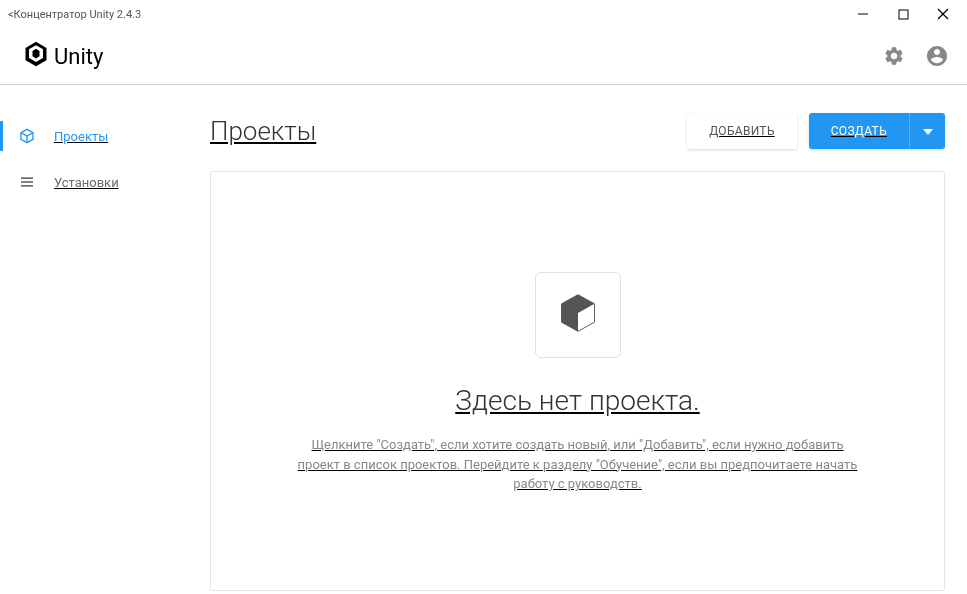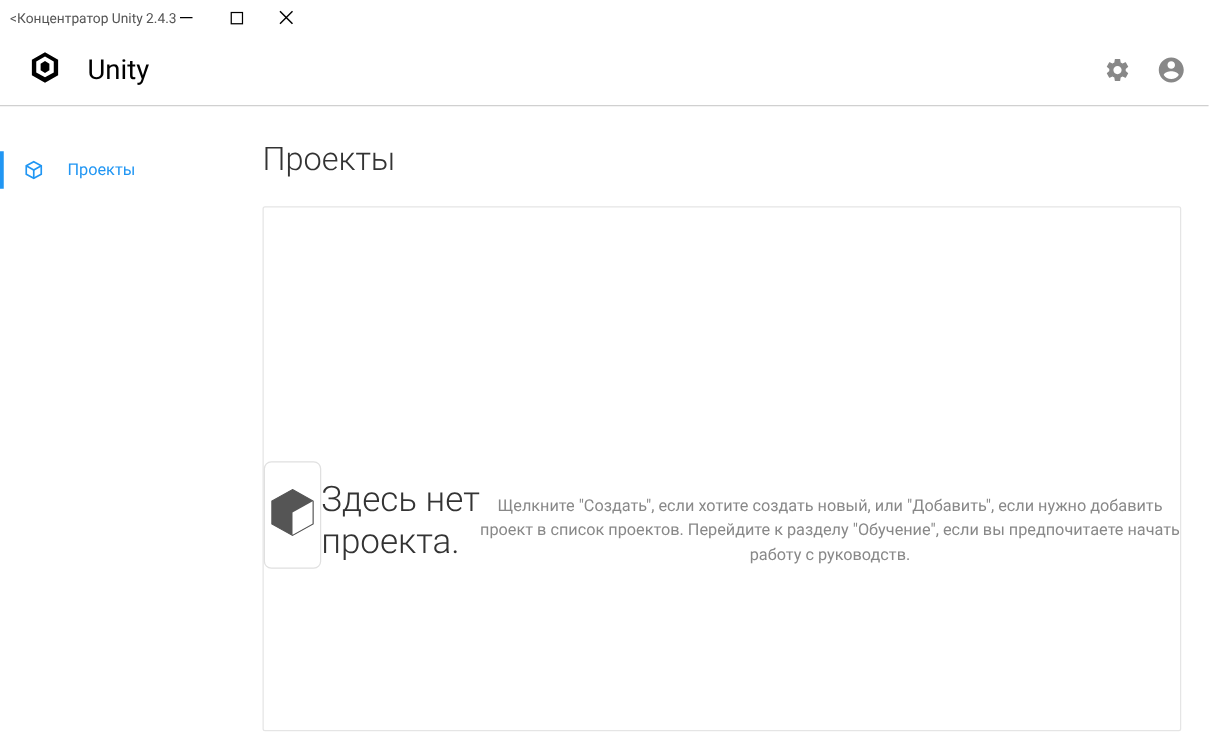--- a/index.html
+++ b/index.html
@@ -11,20 +11,21 @@
     body {
       width: 967px;
       height: 594px;
       background: #fff;
       overflow: hidden;
     }
     .titlebar {
       height: 28px;
       display: flex;
       align-items: center;
+      justify-content: space-between;
       padding: 0 8px;
       font-size: 11px;
       color: #555;
     }
     .titlebar-controls {
       display: flex;
       gap: 24px;
       align-items: center;
       padding-right: 8px;
     }
@@ -42,41 +43,42 @@
       height: 57px;
       display: flex;
       align-items: center;
       justify-content: space-between;
       padding: 0 18px 0 22px;
       border-bottom: 1px solid #d0d0d0;
     }
     .header-left {
       display: flex;
       align-items: center;
-      gap: 20px;
+      gap: 4px;
     }
     .header-title {
       font-size: 22px;
       font-weight: 400;
       color: #000;
     }
     .header-right {
       display: flex;
       align-items: center;
       gap: 20px;
     }
     .header-icon {
       color: #888;
       cursor: pointer;
       display: flex;
       align-items: center;
     }
     .body {
       display: flex;
       height: calc(100% - 85px);
+      text-decoration: underline;
     }
     .sidebar {
       width: 200px;
       padding-top: 28px;
     }
     .sidebar-item {
       display: flex;
       align-items: center;
       gap: 18px;
       padding: 14px 18px;
@@ -158,21 +160,21 @@
       padding: 0;
       border-left: 1px solid rgba(255,255,255,0.25);
       border-radius: 0;
     }
     .content {
       background: #fff;
       border: 1px solid #e5e5e5;
       border-radius: 2px;
       min-height: 420px;
       display: flex;
-      flex-direction: row;
+      flex-direction: column;
       align-items: center;
       padding-top: 100px;
     }
     .empty-icon-box {
       width: 86px;
       height: 86px;
       border: 1px solid #e0e0e0;
       border-radius: 6px;
       display: flex;
       align-items: center;
@@ -246,25 +248,48 @@
     <div class="sidebar-item active">
       <span class="sidebar-icon">
         <svg width="16" height="16" viewBox="0 0 24 24" fill="none" stroke="#2196f3" stroke-width="2">
           <path d="M12 2 L21 7 L21 17 L12 22 L3 17 L3 7 Z"></path>
           <path d="M3 7 L12 12 L21 7"></path>
           <path d="M12 12 L12 22"></path>
         </svg>
       </span>
       <span>Проекты</span>
     </div>
+    <div class="sidebar-item">
+      <span class="sidebar-icon">
+        <svg width="16" height="16" viewBox="0 0 24 24" fill="#6b6b6b">
+          <rect x="3" y="5" width="18" height="2.5"></rect>
+          <rect x="3" y="10.75" width="18" height="2.5"></rect>
+          <rect x="3" y="16.5" width="18" height="2.5"></rect>
+        </svg>
+      </span>
+      <span>Установки</span>
+    </div>
   </div>
 
   <div class="main">
     <div class="main-header">
       <h1 class="main-title">Проекты</h1>
+      <div class="main-actions">
+        <button class="btn btn-white">ДОБАВИТЬ</button>
+        <div class="btn-blue-group">
+          <button class="btn btn-blue">СОЗДАТЬ</button>
+          <button class="btn btn-blue-dropdown">
+            <span>
+              <svg width="10" height="6" viewBox="0 0 10 6">
+                  <path d="M0 0 L5 6 L10 0 Z" fill="#fff"></path>
+                </svg>
+            </span>
+          </button>
+        </div>
+      </div>
     </div>
 
     <div class="content">
       <div class="empty-icon-box">
         <span>
           <svg width="44" height="44" viewBox="0 0 24 24">
             <path d="M12 2 L21 7 L21 17 L12 22 L3 17 L3 7 Z" fill="#555"></path>
             <path d="M12 12 L21 7 L21 17 L12 22 Z" fill="#fff"></path>
             <path d="M12 2 L21 7 L21 17 L12 22 L3 17 L3 7 Z" fill="none" stroke="#555" stroke-width="0.5"></path>
           </svg>

